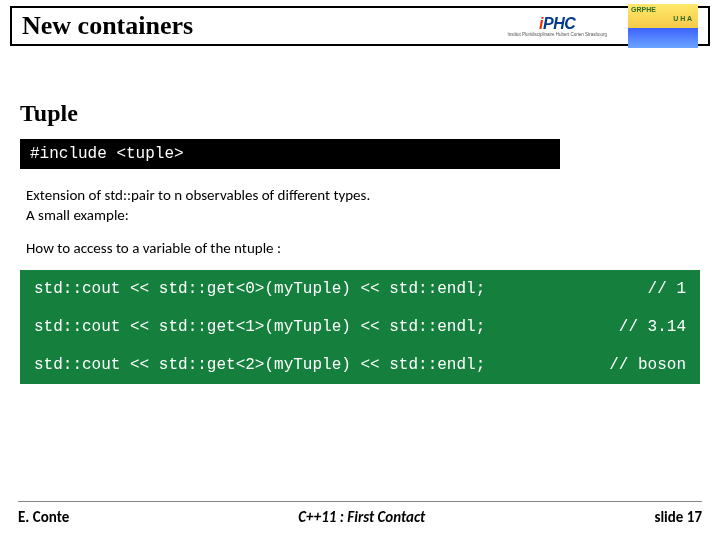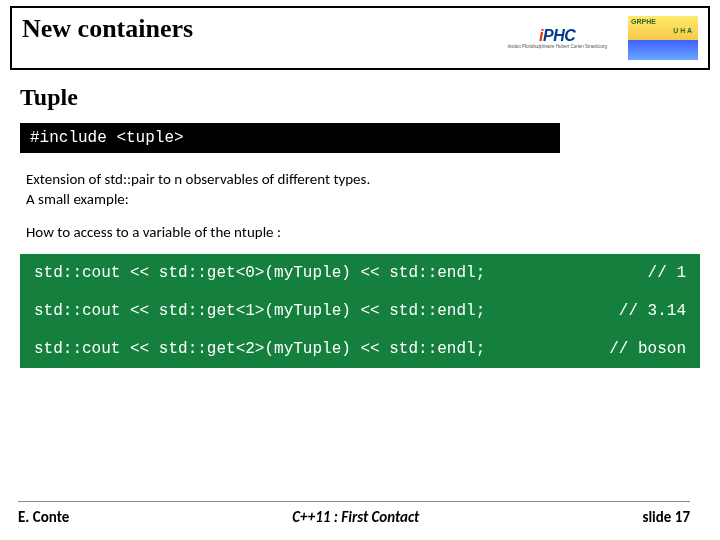--- a/index.html
+++ b/index.html
@@ -9,22 +9,23 @@
     background: #fff;
     font-family: Arial, Helvetica, sans-serif;
     position: relative;
     overflow: hidden;
   }
   .title-bar {
     border: 2px solid #000;
     margin: 6px 10px 0 10px;
     padding: 6px 10px;
     display: flex;
+    align-items: center;
     justify-content: space-between;
-    height: 64px;
+    height: 40px;
   }
   .title-text {
     font-family: "Comic Sans MS", "Comic Sans", cursive;
     font-size: 26px;
     font-weight: bold;
     color: #000;
   }
   .logos {
     display: flex;
     align-items: center;
@@ -57,20 +58,21 @@
     position: relative;
     overflow: hidden;
     font-size: 7px;
     color: #2a6b2a;
     font-weight: bold;
     padding: 2px 3px;
   }
   .logo-grphe .uha { color:#2a6b2a; font-size:7px; position:absolute; top:11px; right:6px; }
   .content {
     padding: 14px 20px 16px 20px;
+    margin-top: 40px;
   }
   .section-heading {
     font-family: "Comic Sans MS", "Comic Sans", cursive;
     font-size: 24px;
     font-weight: bold;
     margin-bottom: 12px;
   }
   .code-block {
     background: #000000;
     color: #fff;
@@ -103,21 +105,21 @@
   .code-row {
     display: flex;
     justify-content: space-between;
     padding: 10px 14px;
   }
   .code-row + .code-row {
     border-top: 0;
   }
   .footer {
     position: absolute;
-    left: 0; right: 12px; bottom: 0;
+    left: 0; right: 0; bottom: 0;
     padding: 10px 16px 14px 16px;
   }
   .footer-line {
     border-top: 1px solid #888;
     margin: 0 2px 6px 2px;
   }
   .footer-row {
     display: flex;
     justify-content: space-between;
     align-items: baseline;

